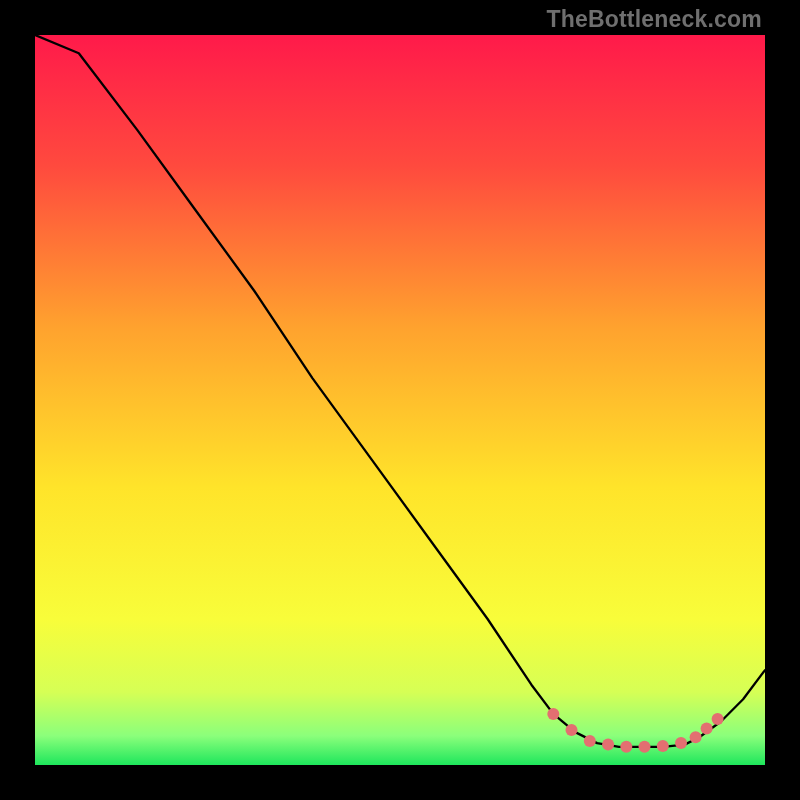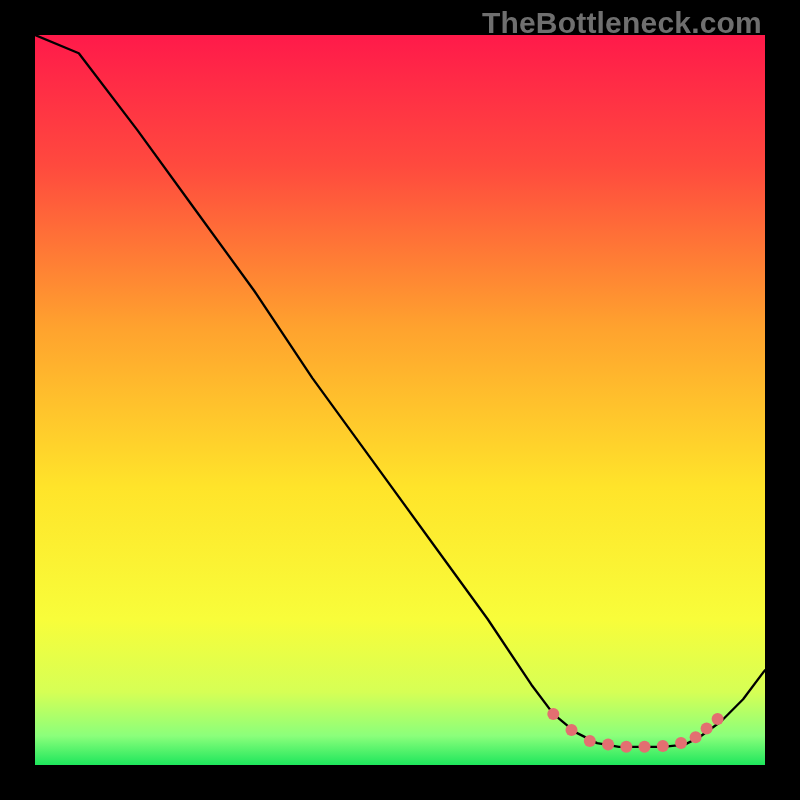--- a/index.html
+++ b/index.html
@@ -25,21 +25,21 @@
     width: 730px;
     height: 730px;
     overflow: hidden;
   }
   
   .attribution {
     position: absolute;
     top: 6px;
     right: 38px;
     font-family: Arial, Helvetica, sans-serif;
-    font-size: 30px;
+    font-size: 23px;
     font-weight: 600;
     color: #6f6f6f;
     letter-spacing: 0.2px;
   }
   svg.curve {
     position: absolute;
     inset: 0;
   }
   .curve path.line {
     fill: none;

